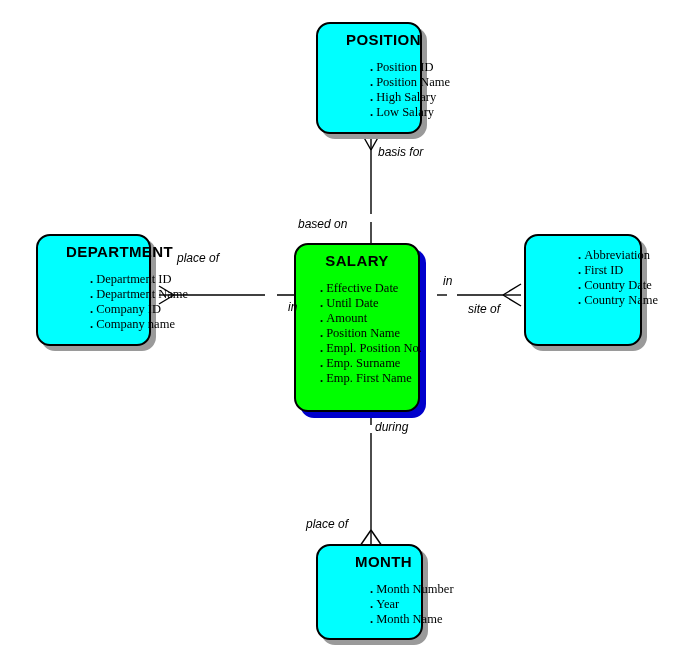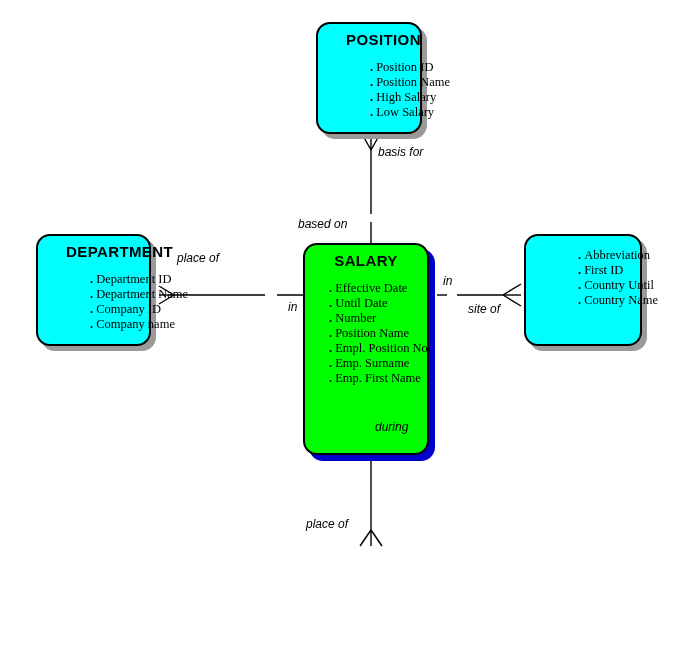--- a/index.html
+++ b/index.html
@@ -144,42 +144,50 @@
   <div class="entity cyan" style="left:36px; top:234px; width:115px; height:112px;">
     <div class="entity-title">DEPARTMENT</div>
     <ul class="attr-list">
       <li><span class="bullet">.</span><span>Department ID</span></li>
       <li><span class="bullet">.</span><span>Department Name</span></li>
       <li><span class="bullet">.</span><span>Company ID</span></li>
       <li><span class="bullet">.</span><span>Company name</span></li>
     </ul>
   </div>
 
-  <div class="entity green" style="left:303px; top:243px; width:126px; height:212px;">
+  <div class="entity green" style="left:294px; top:243px; width:126px; height:169px;">
     <div class="entity-title">SALARY</div>
     <ul class="attr-list">
       <li><span class="bullet">.</span><span>Effective Date</span></li>
       <li><span class="bullet">.</span><span>Until Date</span></li>
-      <li><span class="bullet">.</span><span>Number</span></li>
+      <li><span class="bullet">.</span><span>Amount</span></li>
       <li><span class="bullet">.</span><span>Position Name</span></li>
       <li><span class="bullet">.</span><span>Empl. Position No.</span></li>
       <li><span class="bullet">.</span><span>Emp. Surname</span></li>
       <li><span class="bullet">.</span><span>Emp. First Name</span></li>
     </ul>
   </div>
 
   <div class="entity cyan" style="left:524px; top:234px; width:118px; height:112px;">
     <ul class="attr-list">
       <li><span class="bullet">.</span><span>Abbreviation</span></li>
       <li><span class="bullet">.</span><span>First ID</span></li>
-      <li><span class="bullet">.</span><span>Country Until</span></li>
+      <li><span class="bullet">.</span><span>Country Date</span></li>
       <li><span class="bullet">.</span><span>Country Name</span></li>
     </ul>
   </div>
 
+  <div class="entity cyan" style="left:316px; top:544px; width:107px; height:96px;">
+    <div class="entity-title">MONTH</div>
+    <ul class="attr-list">
+      <li><span class="bullet">.</span><span>Month Number</span></li>
+      <li><span class="bullet">.</span><span>Year</span></li>
+      <li><span class="bullet">.</span><span>Month Name</span></li>
+    </ul>
+  </div>
 
   <div class="rel-label" style="left:378px; top:145px;">basis for</div>
 
   <div class="rel-label" style="left:298px; top:217px;font-style:italic;">based on</div>
 
   <div class="rel-label" style="left:177px; top:251px;">place of</div>
 
   <div class="rel-label" style="left:288px; top:300px;">in</div>
 
   <div class="rel-label" style="left:443px; top:274px;">in</div>

